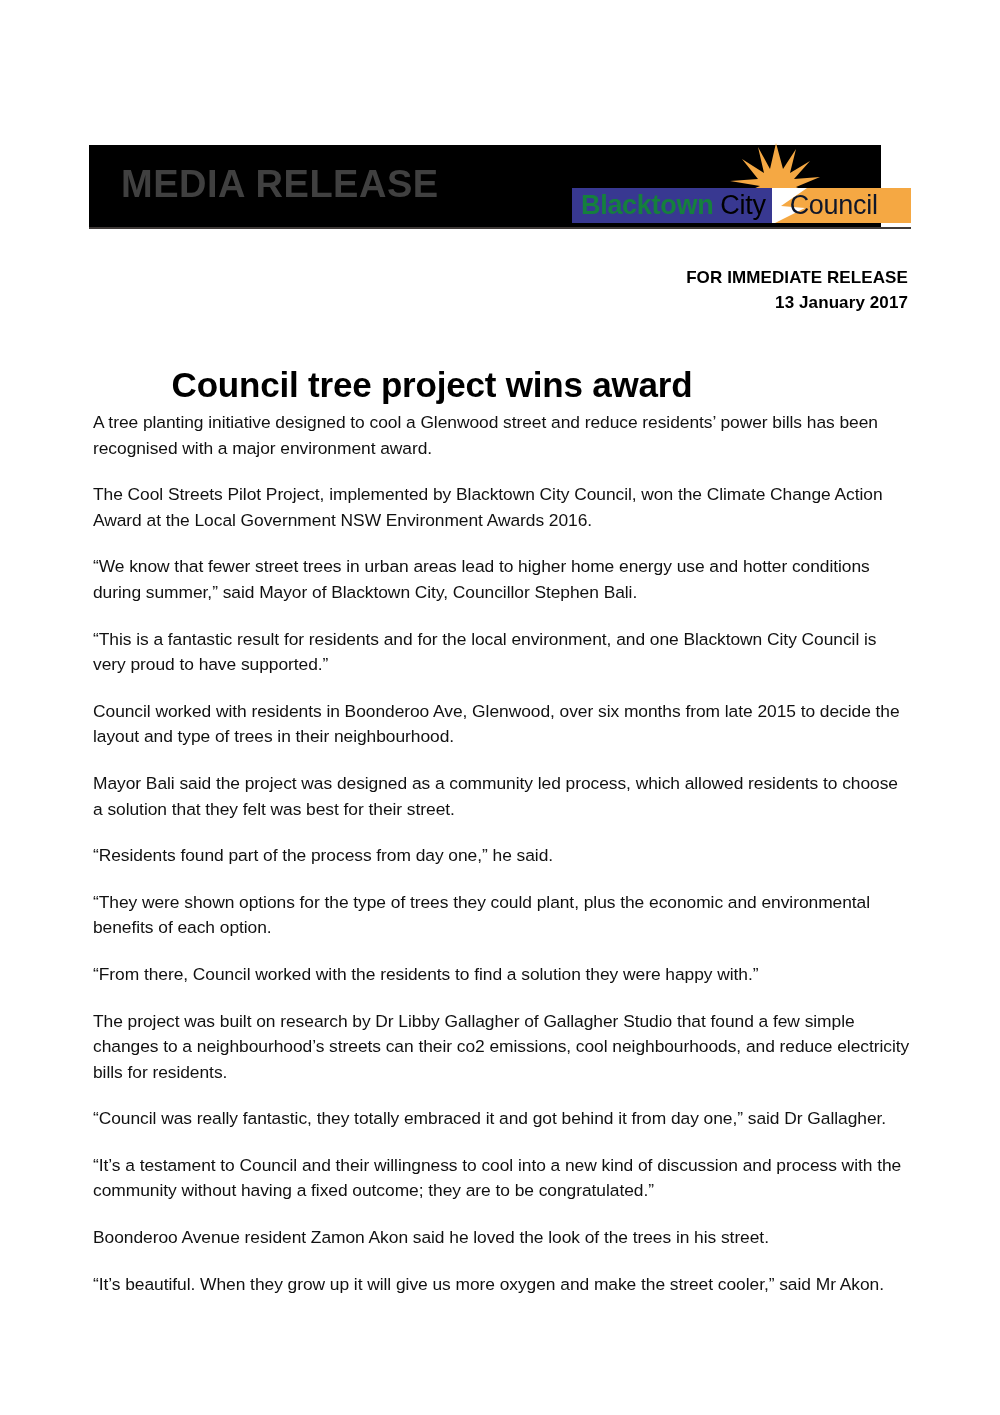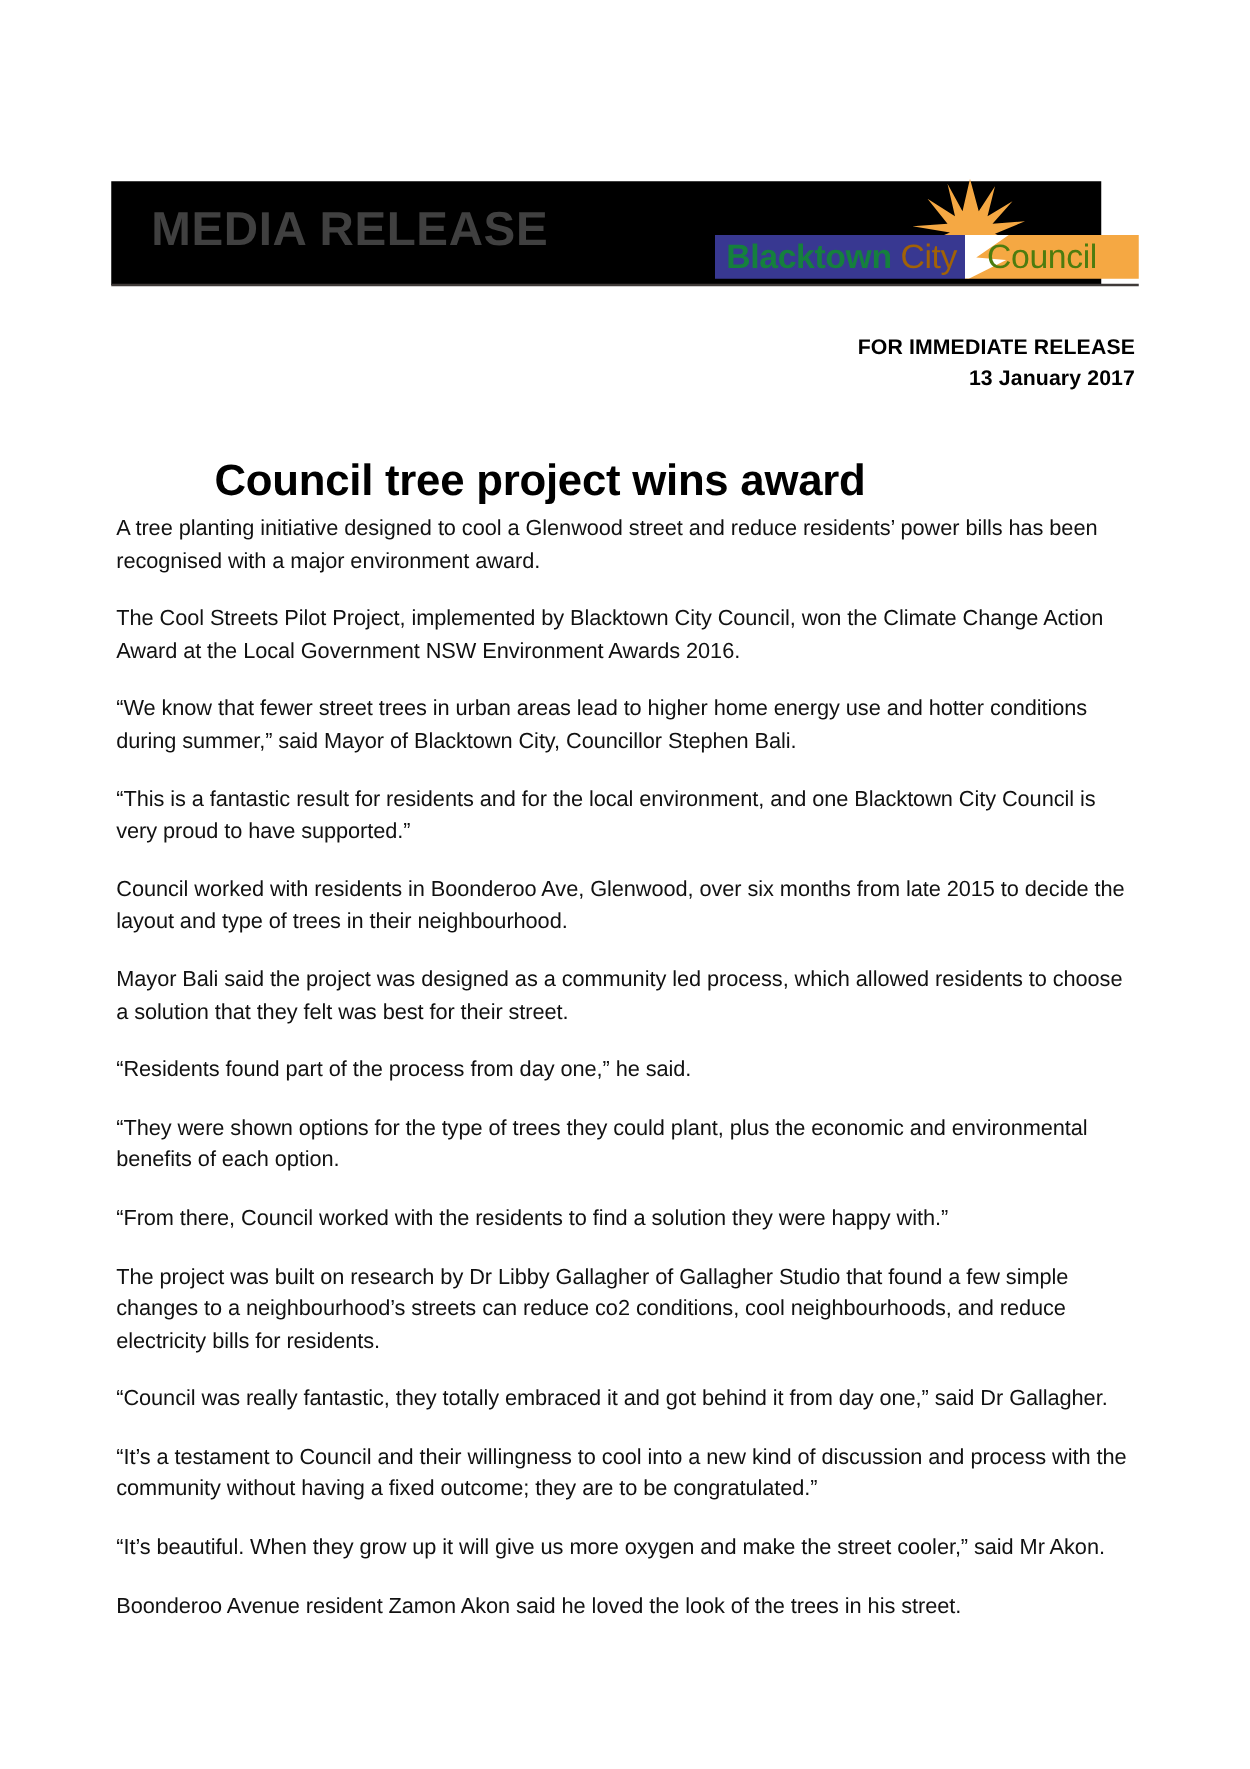--- a/index.html
+++ b/index.html
@@ -103,26 +103,26 @@
     font-size: 27px;
     font-weight: bold;
     white-space: nowrap;
     letter-spacing: -0.3px;
   }
   .logo-text .w-blacktown {
     color: #15803d;
     padding-left: 9px;
   }
   .logo-text .w-city {
-    color: #a16207;
+    color: #000000;
     font-weight: normal;
     padding-left: 7px;
   }
   .logo-text .w-council {
-    color: #4d7c0f;
+    color: #0f172a;
     font-weight: normal;
     padding-left: 24px;
   }
 
   
   .release-meta {
     position: absolute;
     right: 92px;
     top: 265px;
     text-align: right;
@@ -196,20 +196,20 @@
   <div class="body-copy">
     <p>A tree planting initiative designed to cool a Glenwood street and reduce residents’ power bills has been recognised with a major environment award.</p>
     <p>The Cool Streets Pilot Project, implemented by Blacktown City Council, won the Climate Change Action Award at the Local Government NSW Environment Awards 2016.</p>
     <p>“We know that fewer street trees in urban areas lead to higher home energy use and hotter conditions during summer,” said Mayor of Blacktown City, Councillor Stephen Bali.</p>
     <p>“This is a fantastic result for residents and for the local environment, and one Blacktown City Council is very proud to have supported.”</p>
     <p>Council worked with residents in Boonderoo Ave, Glenwood, over six months from late 2015 to decide the layout and type of trees in their neighbourhood.</p>
     <p>Mayor Bali said the project was designed as a community led process, which allowed residents to choose a solution that they felt was best for their street.</p>
     <p>“Residents found part of the process from day one,” he said.</p>
     <p>“They were shown options for the type of trees they could plant, plus the economic and environmental benefits of each option.</p>
     <p>“From there, Council worked with the residents to find a solution they were happy with.”</p>
-    <p>The project was built on research by Dr Libby Gallagher of Gallagher Studio that found a few simple changes to a neighbourhood’s streets can reduce co2 conditions, cool neighbourhoods, and reduce electricity bills for residents.</p>
+    <p>The project was built on research by Dr Libby Gallagher of Gallagher Studio that found a few simple changes to a neighbourhood’s streets can their co2 emissions, cool neighbourhoods, and reduce electricity bills for residents.</p>
     <p>“Council was really fantastic, they totally embraced it and got behind it from day one,” said Dr Gallagher.</p>
     <p>“It’s a testament to Council and their willingness to cool into a new kind of discussion and process with the community without having a fixed outcome; they are to be congratulated.”</p>
+    <p>Boonderoo Avenue resident Zamon Akon said he loved the look of the trees in his street.</p>
     <p>“It’s beautiful. When they grow up it will give us more oxygen and make the street cooler,” said Mr Akon.</p>
-    <p>Boonderoo Avenue resident Zamon Akon said he loved the look of the trees in his street.</p>
   </div>
 
 </div>
 
 </body></html>

